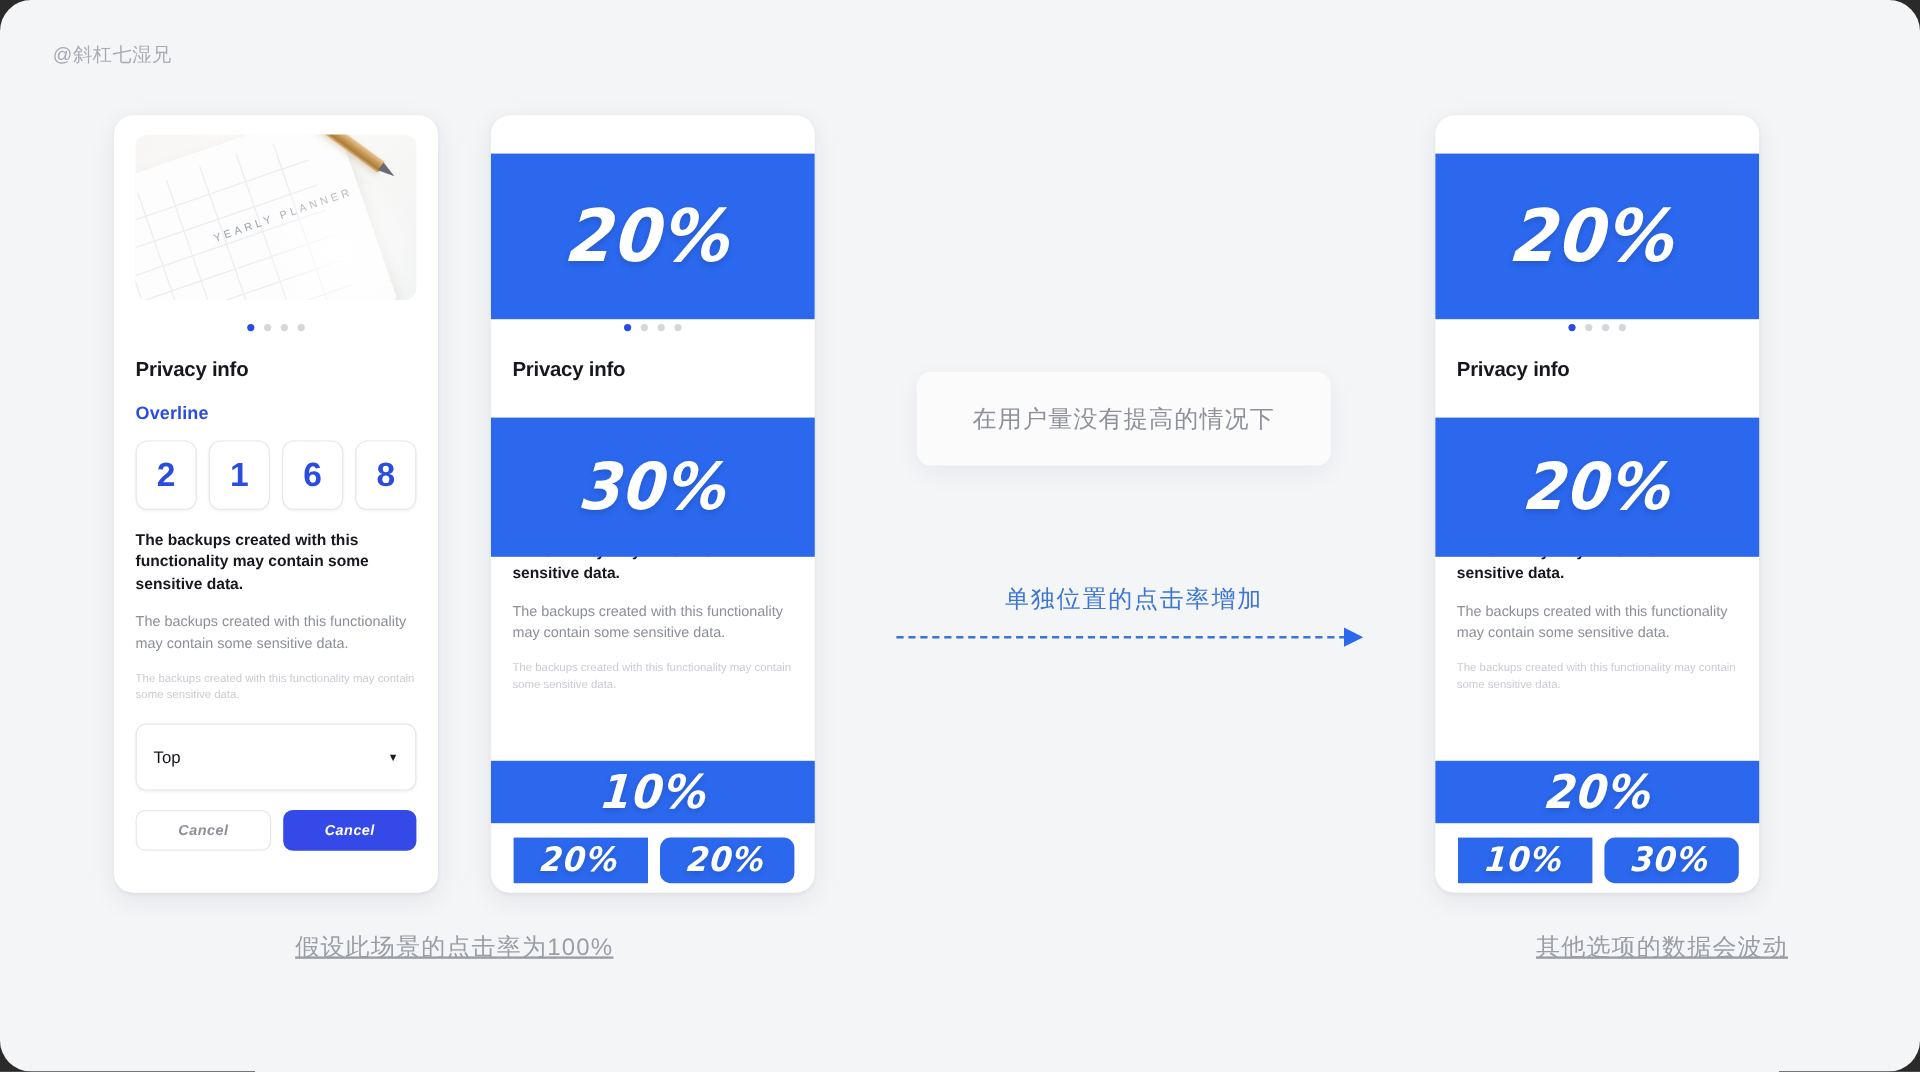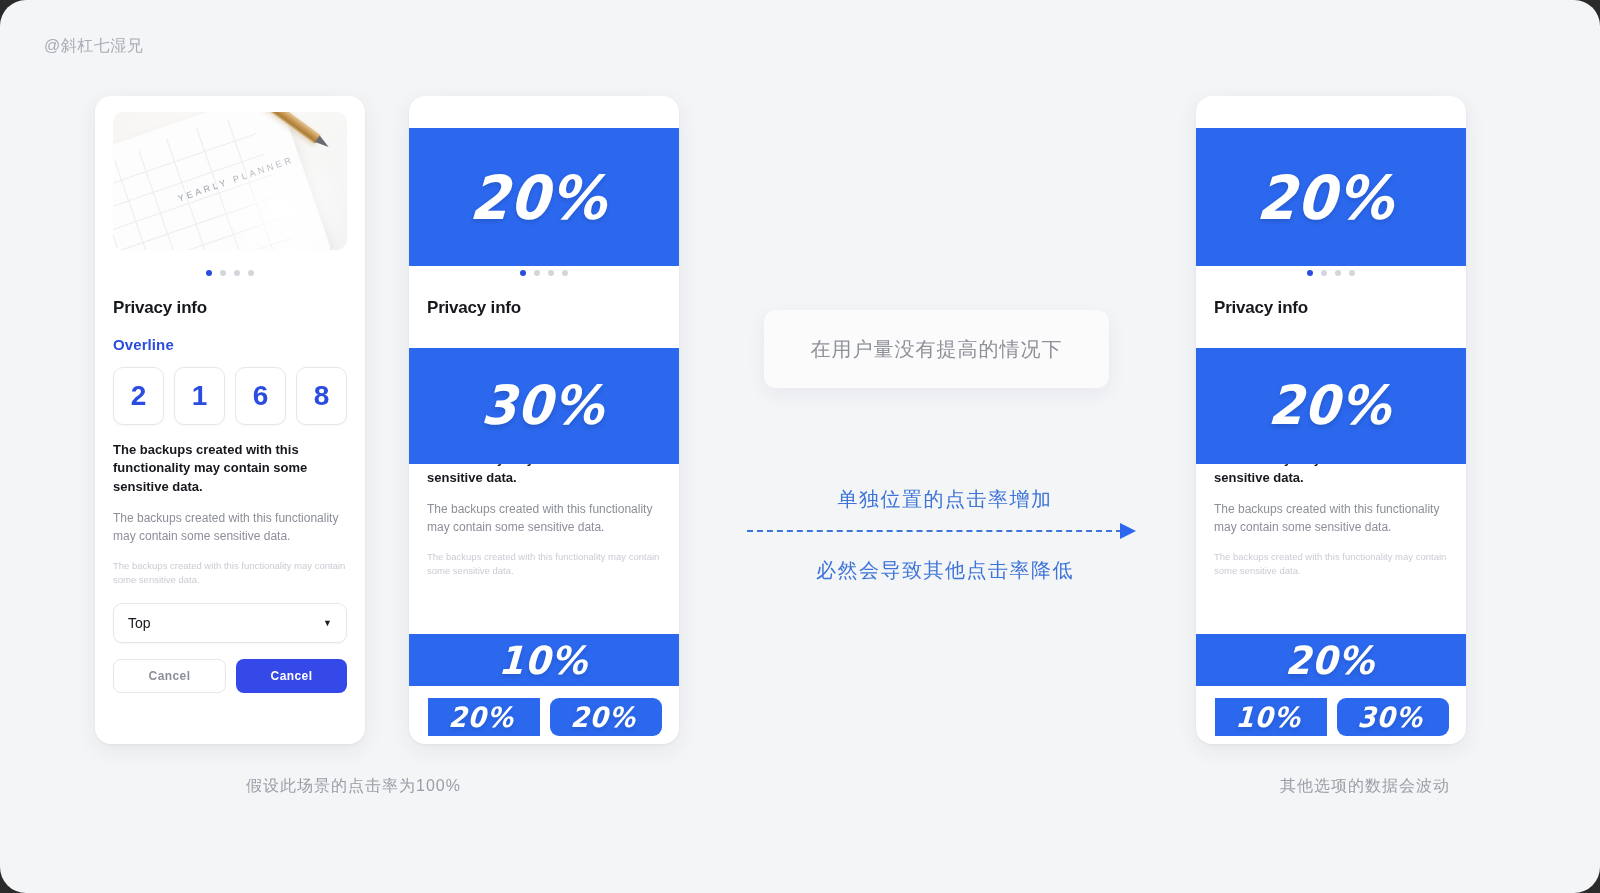--- a/index.html
+++ b/index.html
@@ -124,29 +124,29 @@
     color: #16181d; line-height: 1.42;
   }
   .body-mid {
     margin-top: 14px; font-size: 12px; color: #8c8f99; line-height: 1.45;
   }
   .body-faint {
     margin-top: 14px; font-size: 9.5px; color: #c9ccd3; line-height: 1.45;
   }
 
   .select {
-    margin-top: 16px; height: 40px;
+    margin-top: 16px; height: 56px;
     border: 1px solid #e5e7ec; border-radius: 9px; background: #fff;
     display: flex; align-items: center; padding: 0 14px;
     font-size: 14px; color: #16181d;
     box-shadow: 0 1px 2px rgba(30,38,60,0.04);
   }
   .select .caret { margin-left: auto; font-size: 9px; color: #1b1d22; }
 
-  .btnrow { display: flex; gap: 10px; margin-top: 16px; }
+  .btnrow { display: flex; gap: 10px; margin-top: 16px; font-style: italic; }
   .btn {
     flex: 1; height: 34px; border-radius: 8px;
     display: flex; align-items: center; justify-content: center;
     font-size: 12px; font-weight: bold; letter-spacing: 0.4px;
   }
   .btn.ghost { border: 1px solid #e5e7ec; color: #8c8f99; background:#fff; }
   .btn.primary { background: #3549E8; color: #fff; }
 
   
   .pblock {
@@ -190,21 +190,21 @@
     position: absolute; left: 385px; top: 2px;
     width: 0; height: 0;
     border-left: 16px solid #2b68ee;
     border-top: 8px solid transparent;
     border-bottom: 8px solid transparent;
   }
 
   
   .caption {
     position: absolute; top: 776px;
-    font-size: 16px; color: #9b9da6; letter-spacing: 1px;
+    font-size: 20px; color: #9b9da6; letter-spacing: 1px; text-decoration: underline;
   }
   #capLeft { left: 246px; }
   #capRight { left: 1280px; }
 </style>
 </head>
 <body>
 
 <div id="canvas">
 
   <div class="watermark">@斜杠七湿兄</div>
@@ -344,19 +344,18 @@
   </div>
 
   <div class="note-box">在用户量没有提高的情况下</div>
 
   <div class="anno">
     <div class="anno-top">单独位置的点击率增加</div>
     <div class="arrow-wrap">
       <div class="arrow-line"></div>
       <div class="arrow-head"></div>
     </div>
-    <div class="anno-bot">必然会导致其他点击率降低</div>
   </div>
 
   <div class="caption" id="capLeft">假设此场景的点击率为100%</div>
   <div class="caption" id="capRight">其他选项的数据会波动</div>
 
 </div>
 
 </body></html>

